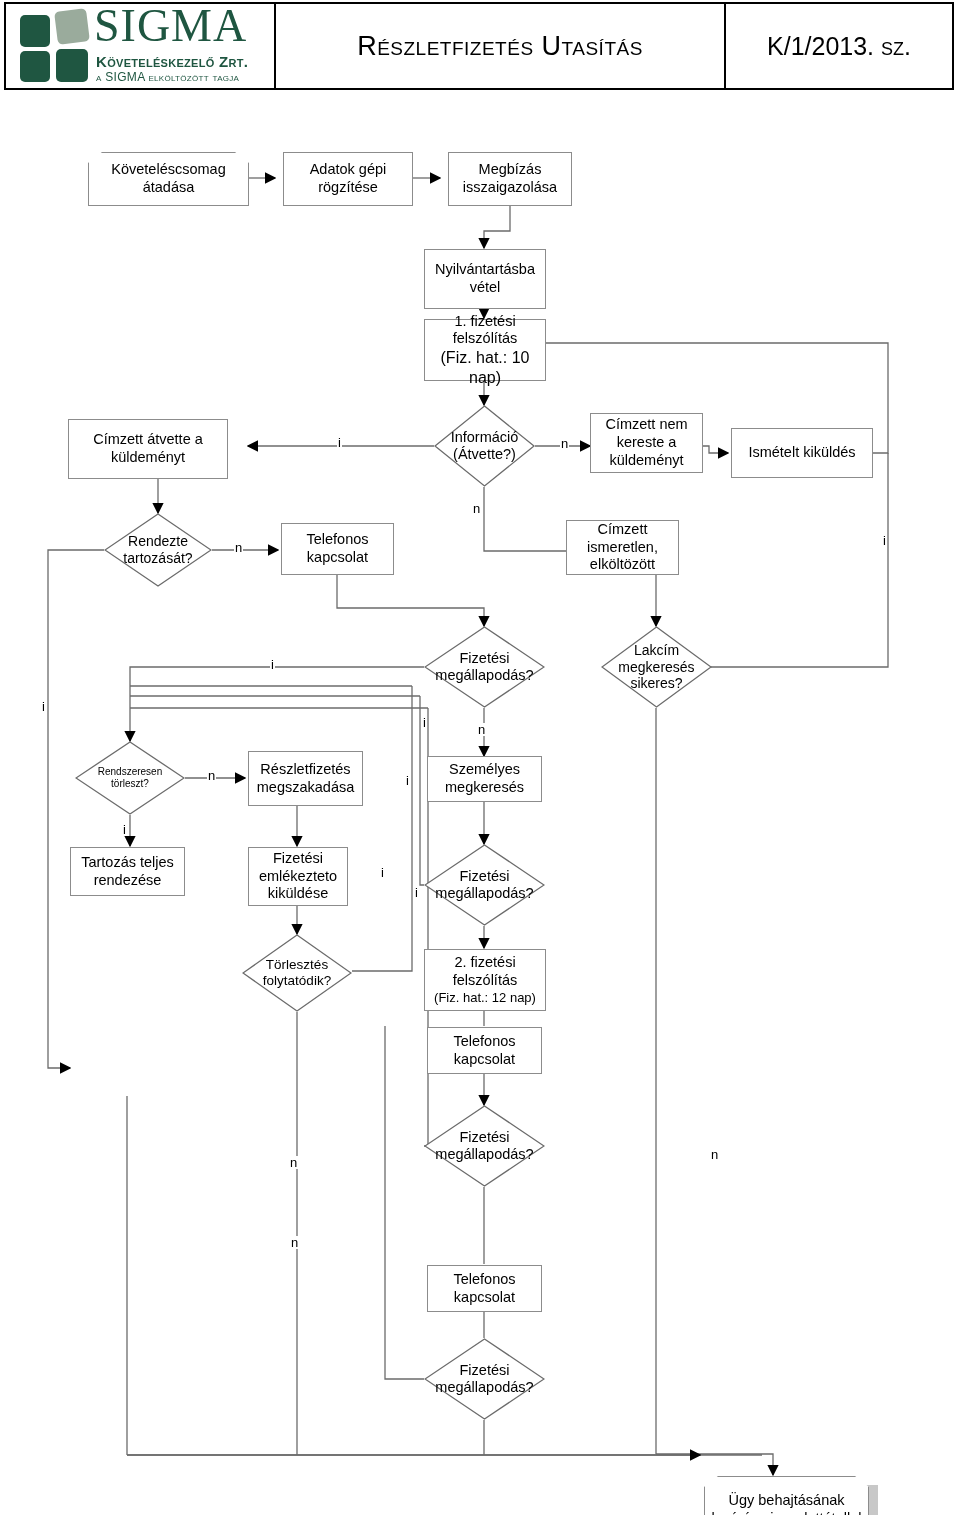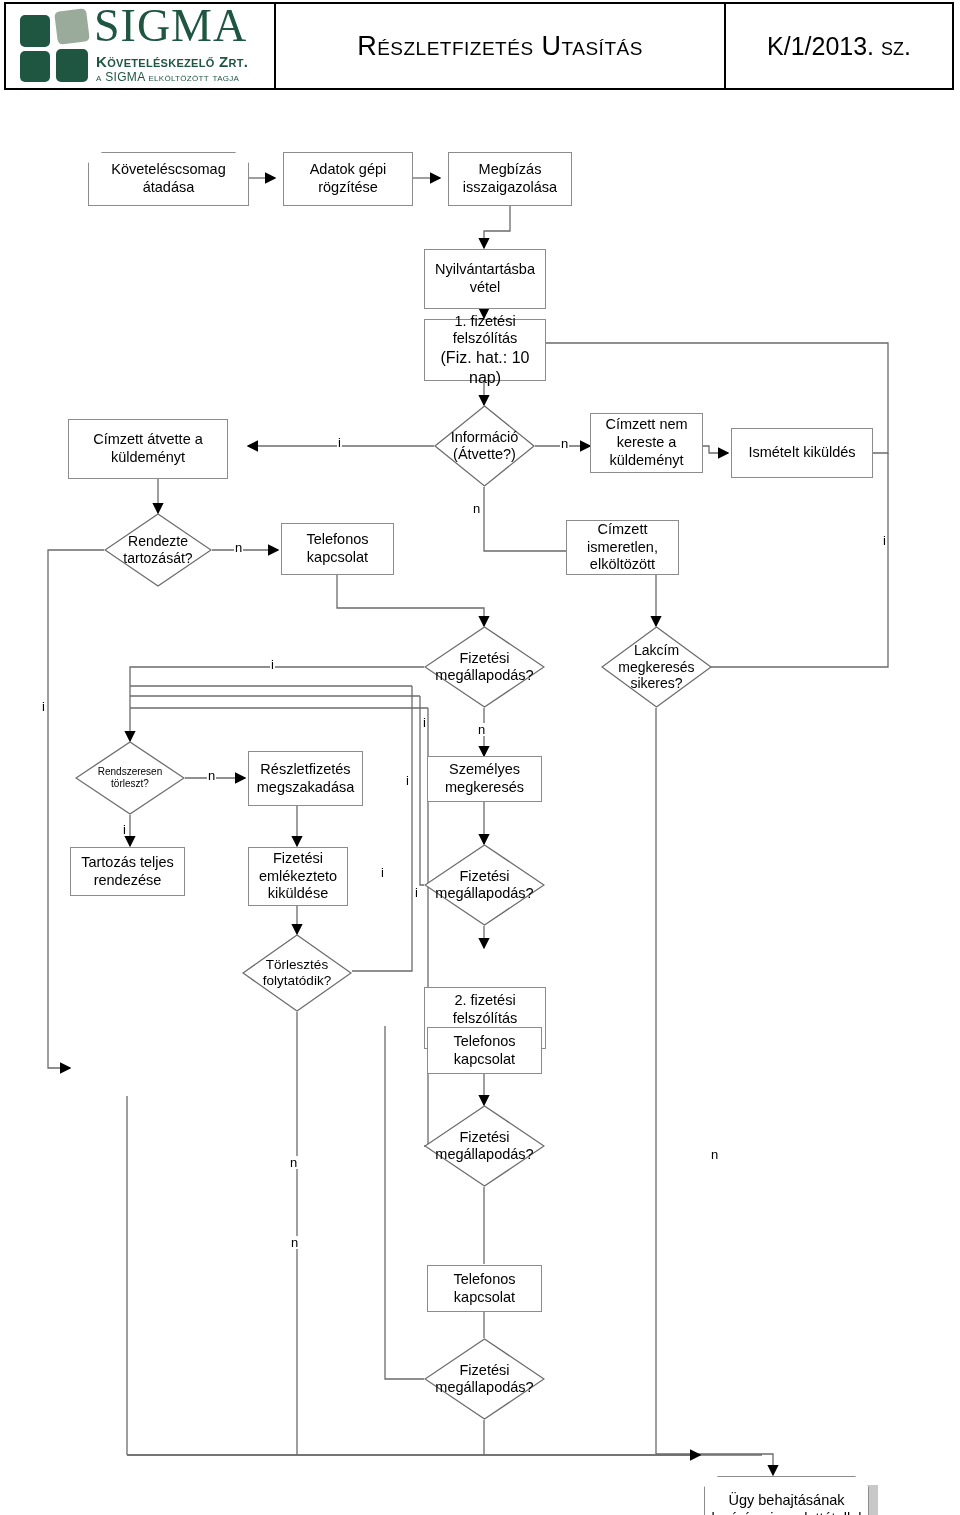--- a/index.html
+++ b/index.html
@@ -247,21 +247,21 @@
       <div class="dtext">Fizetési megállapodás?</div>
     </div>
 
     <div class="diamond" style="left:242px;top:838px;width:110px;height:78px;">
       <svg class="dshape" viewBox="0 0 110 78" preserveAspectRatio="none">
           <polygon points="55,1 109,39 55,77 1,39" fill="#fff" stroke="#6b6b6b" stroke-width="1.3"></polygon>
         </svg>
       <div class="dtext" style="font-size:13.5px;">Törlesztés folytatódik?</div>
     </div>
 
-    <div class="node rect" style="left:424px;top:891px;width:122px;height:62px;flex-direction:column;">
+    <div class="node rect" style="left:424px;top:853px;width:122px;height:62px;flex-direction:column;">
       <div>2. fizetési</div>
       <div>felszólítás</div>
       <div style="font-size:13px;">(Fiz. hat.: 12 nap)</div>
     </div>
 
     <div class="node rect" style="left:427px;top:931px;width:115px;height:47px;">Telefonos kapcsolat</div>
 
     <div class="diamond" style="left:424px;top:1009px;width:121px;height:82px;">
       <svg class="dshape" viewBox="0 0 121 82" preserveAspectRatio="none">
           <polygon points="60.5,1 120,41 60.5,81 1,41" fill="#fff" stroke="#6b6b6b" stroke-width="1.3"></polygon>

